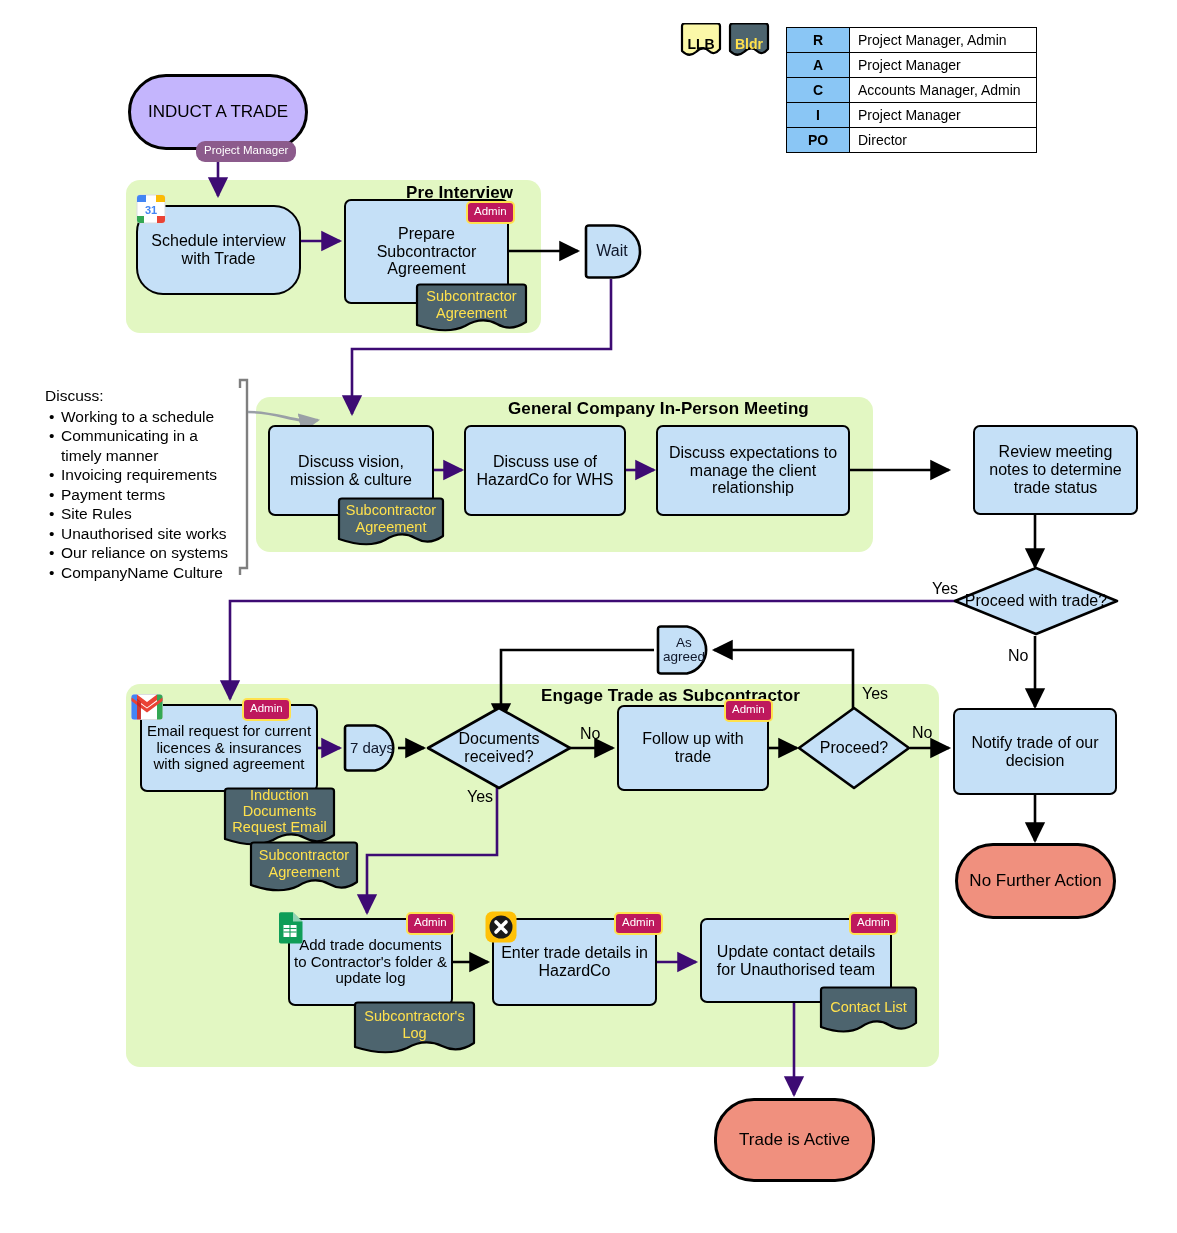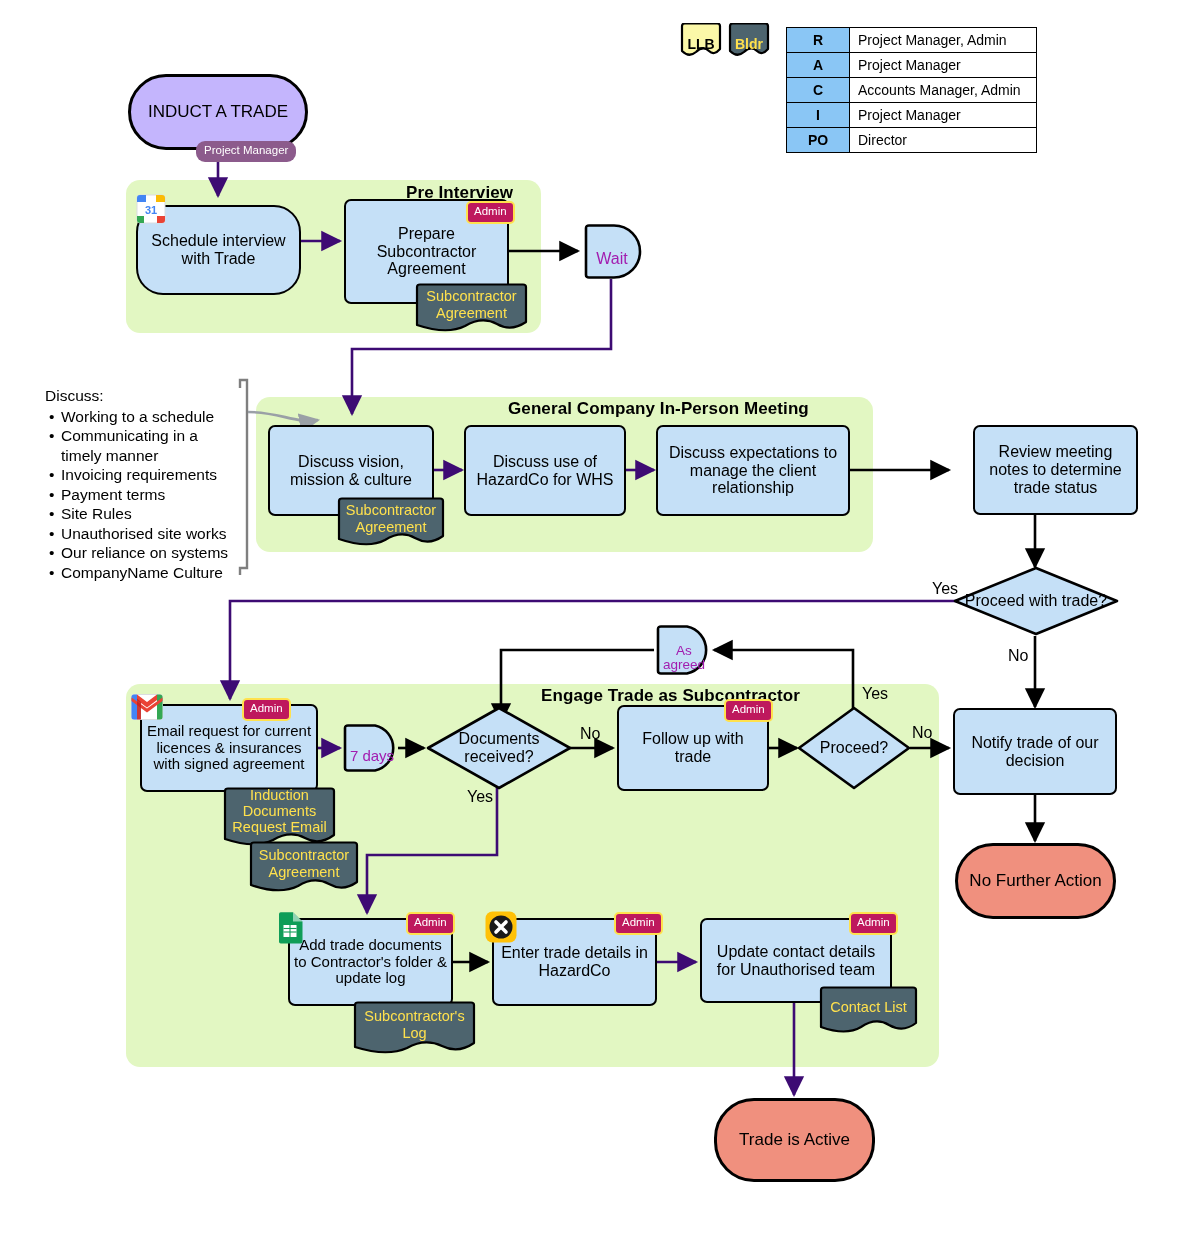--- a/index.html
+++ b/index.html
@@ -30,23 +30,23 @@
   
   .dia-wrap{position:absolute;}
   .dia-wrap svg{position:absolute;left:0;top:0;}
   .dia-txt{position:absolute;left:0;top:0;width:100%;height:100%;
            display:flex;align-items:center;justify-content:center;text-align:center;
            font-size:16px;line-height:1.1;color:#000;pointer-events:none;}
 
   
   .delay{position:absolute;}
   .delay svg{position:absolute;left:0;top:0;}
-  .delay .dtxt{position:absolute;left:0;top:8px;width:100%;height:100%;
+  .delay .dtxt{position:absolute;left:0;top:0;width:100%;height:100%;
       display:flex;align-items:center;justify-content:center;text-align:center;
-      font-size:15px;line-height:1.05;color:#a21caf;pointer-events:none;}
+      font-size:15px;line-height:1.05;color:#0f172a;pointer-events:none;}
 
   
   .note{position:absolute;}
   .note svg{position:absolute;left:0;top:0;}
   .note .ntxt{position:absolute;left:0;top:0;width:100%;height:100%;
       display:flex;align-items:center;justify-content:center;text-align:center;
       font-size:14.5px;line-height:1.12;color:#ffe14d;padding-bottom:9px;
       box-sizing:border-box;pointer-events:none;}
 
   

